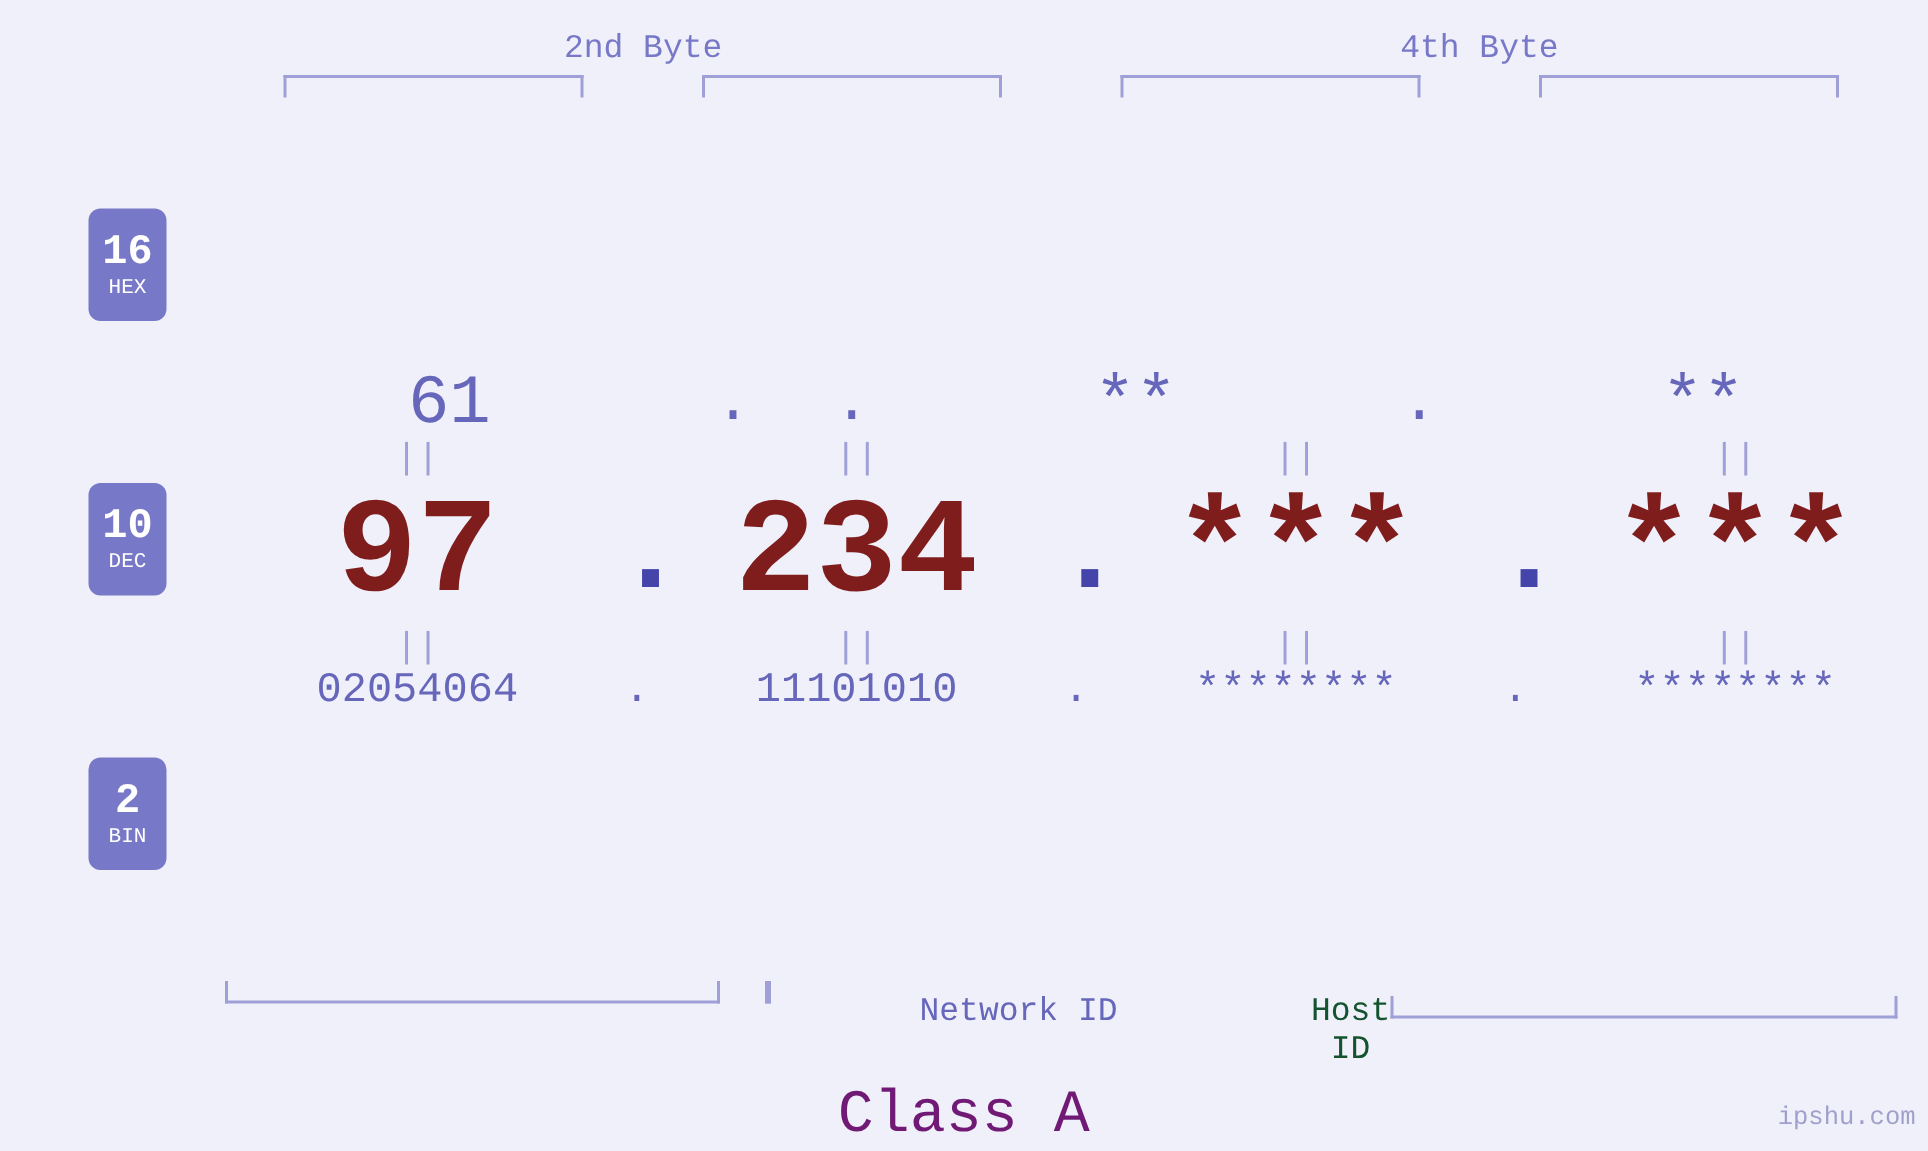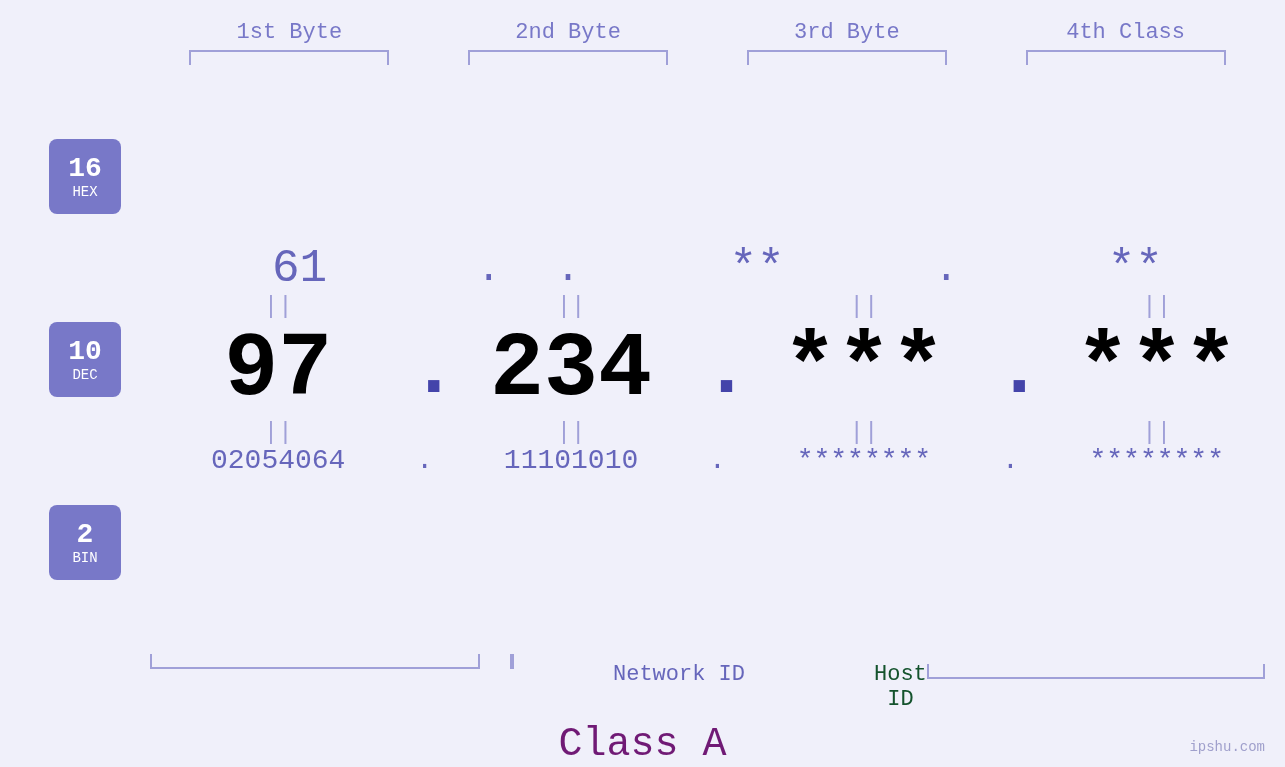--- a/index.html
+++ b/index.html
@@ -73,21 +73,21 @@
       flex-direction: column;
       justify-content: space-around;
       align-items: center;
       width: 130px;
       padding: 20px 0;
     }
 
     .badge {
       background-color: #7878c8;
       color: white;
-      width: 72px;
+      width: 52px;
       height: 75px;
       border-radius: 8px;
       display: flex;
       flex-direction: column;
       align-items: center;
       justify-content: center;
       font-family: 'Courier New', Courier, monospace;
     }
 
     .badge-num {
@@ -138,21 +138,21 @@
       font-size: 46px;
     }
     .row-hex .dot {
       font-size: 40px;
     }
 
     
     .row-dec .cell-value {
       font-size: 90px;
       font-weight: bold;
-      color: #000000;
+      color: #7f1d1d;
     }
     .row-dec .dot {
       font-size: 80px;
       font-weight: bold;
       color: #4444aa;
     }
 
     
     .row-bin .cell-value {
       font-size: 28px;
@@ -183,41 +183,39 @@
       font-size: 40px;
       font-family: 'Courier New', Courier, monospace;
       margin-top: 10px;
       width: 100%;
     }
 
     
     .watermark {
       position: absolute;
       bottom: 12px;
-      right: 20px;
+      right: 8px;
       color: #a0a0cc;
-      font-size: 14px;
+      font-size: 17px;
       font-family: 'Courier New', Courier, monospace;
     }
 
     .sep {
       width: 30px;
       text-align: center;
     }
   </style>
 </head>
 <body>
 
 <div class="container">
 
   <div class="byte-headers">
-    <div class="byte-label">1st Byte</div>
     <div class="byte-label">2nd Byte</div>
-    <div class="byte-label">3rd Byte</div>
-    <div class="byte-label">4th Class</div>
+    <div class="byte-label">4th Byte</div>
   </div>
 
   <div class="brackets-row">
     <div class="bracket"></div>
     <div class="bracket"></div>
     <div class="bracket"></div>
     <div class="bracket"></div>
   </div>
 
   <div class="main-content">

